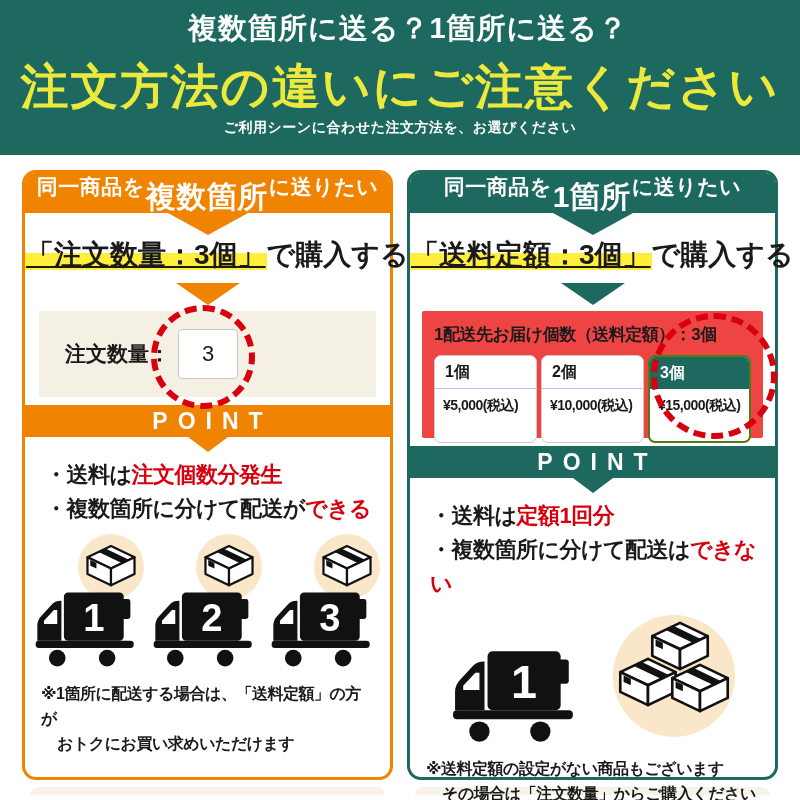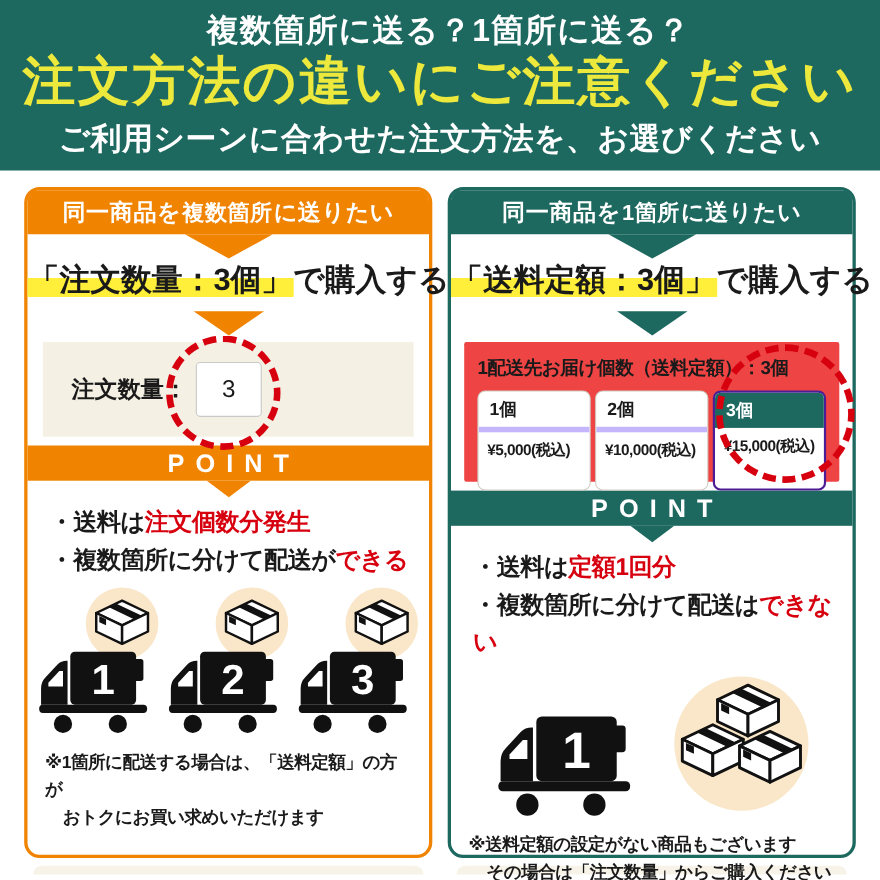--- a/index.html
+++ b/index.html
@@ -4,59 +4,59 @@
 <style>
   html,body{margin:0;padding:0;}
   body{
     width:800px;height:800px;overflow:hidden;background:#fff;
     font-family:"Liberation Sans","DejaVu Sans",sans-serif;
     -webkit-font-smoothing:antialiased;
   }
   
   .hero{background:#1D685F;height:155px;text-align:center;color:#fff;}
   .hero-line1{padding-top:13px;font-size:29px;font-weight:800;letter-spacing:1px;line-height:1.1;padding-left:16px;}
-  .hero-title{color:#EDE93C;font-size:48px;font-weight:800;letter-spacing:2px;line-height:1.15;margin-top:2px;}
-  .hero-line3{font-size:28px;font-weight:700;margin-top:5px;letter-spacing:0.5px;}
+  .hero-title{color:#EDE93C;font-size:48px;font-weight:800;letter-spacing:2px;line-height:1.15;margin-top:14px;}
+  .hero-line3{font-size:14px;font-weight:700;margin-top:5px;letter-spacing:0.5px;}
   
   .cols{display:flex;justify-content:center;gap:14px;margin-top:15px;}
   .col-wrap{width:371px;}
   .col{box-sizing:border-box;width:371px;height:610px;border:3px solid;border-radius:14px;background:#fff;position:relative;}
   .col--orange{border-color:#F08300;}
   .col--teal{border-color:#1D685F;}
   .peek{height:8px;margin:7px 8px 0;border-radius:10px 10px 0 0;background:#F7F3E8;}
-  .col-header{height:40px;border-radius:10px 10px 0 0;display:flex;align-items:center;justify-content:center;color:#fff;font-weight:800;font-size:21px;letter-spacing:0.5px;}
+  .col-header{height:40px;border-radius:10px 10px 0 0;display:flex;align-items:flex-start;justify-content:center;color:#fff;font-weight:800;font-size:21px;letter-spacing:0.5px;}
   .col--orange .col-header{background:#F08300;}
   .col--teal .col-header{background:#1D685F;}
-  .col-header .big{font-size:20px;margin:17px 1px;}
+  .col-header .big{font-size:30px;margin:4px 1px;}
   .notch{width:0;height:0;margin:0 auto;border-left:40px solid transparent;border-right:40px solid transparent;}
   .col--orange .notch{border-top:22px solid #F08300;}
   .col--teal .notch{border-top:22px solid #1D685F;}
   .headline{text-align:center;font-size:28px;font-weight:800;color:#1a1a1a;line-height:40px;white-space:nowrap;}
-  .hl{background:linear-gradient(transparent 45%,#FFEF3B 45%);padding:0 1px;}
+  .hl{background:linear-gradient(transparent 45%,#FFEF3B 45%);padding:0 1px;text-decoration:underline;}
   .mid-tri{width:0;height:0;margin:8px auto 0;border-left:32px solid transparent;border-right:32px solid transparent;}
   .col--orange .mid-tri{border-top:22px solid #F08300;}
   .col--teal .mid-tri{border-top:22px solid #1D685F;}
   
   .price{display:flex;align-items:baseline;justify-content:center;margin-top:6px;white-space:nowrap;height:44px;}
   .price-label{font-size:18px;font-weight:800;color:#1a1a1a;}
   .price-amount{font-size:40px;font-weight:800;color:#D7000F;letter-spacing:-1px;line-height:1;}
   .price-unit{font-size:17px;font-weight:800;color:#D7000F;}
   .price-note{font-size:12px;font-weight:700;color:#D7000F;margin-left:5px;}
   .qty-box{background:#F4F1E4;margin:6px 14px 0;height:86px;display:flex;align-items:center;padding-left:26px;position:relative;box-sizing:border-box;}
   .qty-label{font-size:21px;font-weight:800;color:#1a1a1a;}
   .qty-input{width:58px;height:48px;margin-left:8px;background:#fff;border:1px solid #c9c9c9;border-radius:4px;display:flex;align-items:center;justify-content:center;font-size:22px;color:#1a1a1a;}
   .qty-circle{position:absolute;left:112px;top:-6px;width:92px;height:92px;border:6px dashed #D7000F;border-radius:50%;pointer-events:none;}
   
   .ship-box{background:#ef4444;margin:6px 12px 0;height:127px;position:relative;box-sizing:border-box;padding:12px 12px 0;border-radius:2px;}
   .ship-title{font-size:17px;font-weight:800;color:#1a1a1a;letter-spacing:-0.5px;}
   .opt-row{display:flex;justify-content:space-between;margin-top:9px;}
   .opt-card{width:103px;background:#fff;border:1px solid #cfcbc0;border-radius:7px;overflow:hidden;box-sizing:border-box;}
-  .opt-qty{font-size:16px;font-weight:800;color:#1a1a1a;padding:6px 0 5px 10px;border-bottom:5px solid #c4b5fd;}
+  .opt-qty{font-size:16px;font-weight:800;color:#1a1a1a;padding:6px 0 5px 10px;border-bottom:1px solid #c4b5fd;}
   .opt-price{font-size:14px;font-weight:700;color:#1a1a1a;padding:8px 0 26px 8px;letter-spacing:-0.5px;white-space:nowrap;}
-  .opt-card--selected{border:2px solid #4c1d95;}
+  .opt-card--selected{border:2px solid #4d7c0f;}
   .opt-card--selected .opt-qty{background:#1D685F;color:#fff;border-bottom:none;}
   .opt-circle{position:absolute;left:229px;top:2px;width:114px;height:114px;border:6px dashed #D7000F;border-radius:50%;pointer-events:none;}
   
   .point-bar{margin-top:8px;height:32px;display:flex;align-items:center;justify-content:center;color:#fff;font-weight:800;font-size:23px;letter-spacing:10px;text-indent:10px;}
   .col--orange .point-bar{background:#F08300;}
   .col--teal .point-bar{background:#1D685F;}
   .point-tri{width:0;height:0;margin:0 auto;border-left:20px solid transparent;border-right:20px solid transparent;}
   .col--orange .point-tri{border-top:15px solid #F08300;}
   .col--teal .point-tri{border-top:15px solid #1D685F;}
   .bullets{margin:6px 0 0 20px;font-size:22px;font-weight:800;color:#1a1a1a;line-height:1.55;letter-spacing:-0.5px;}

